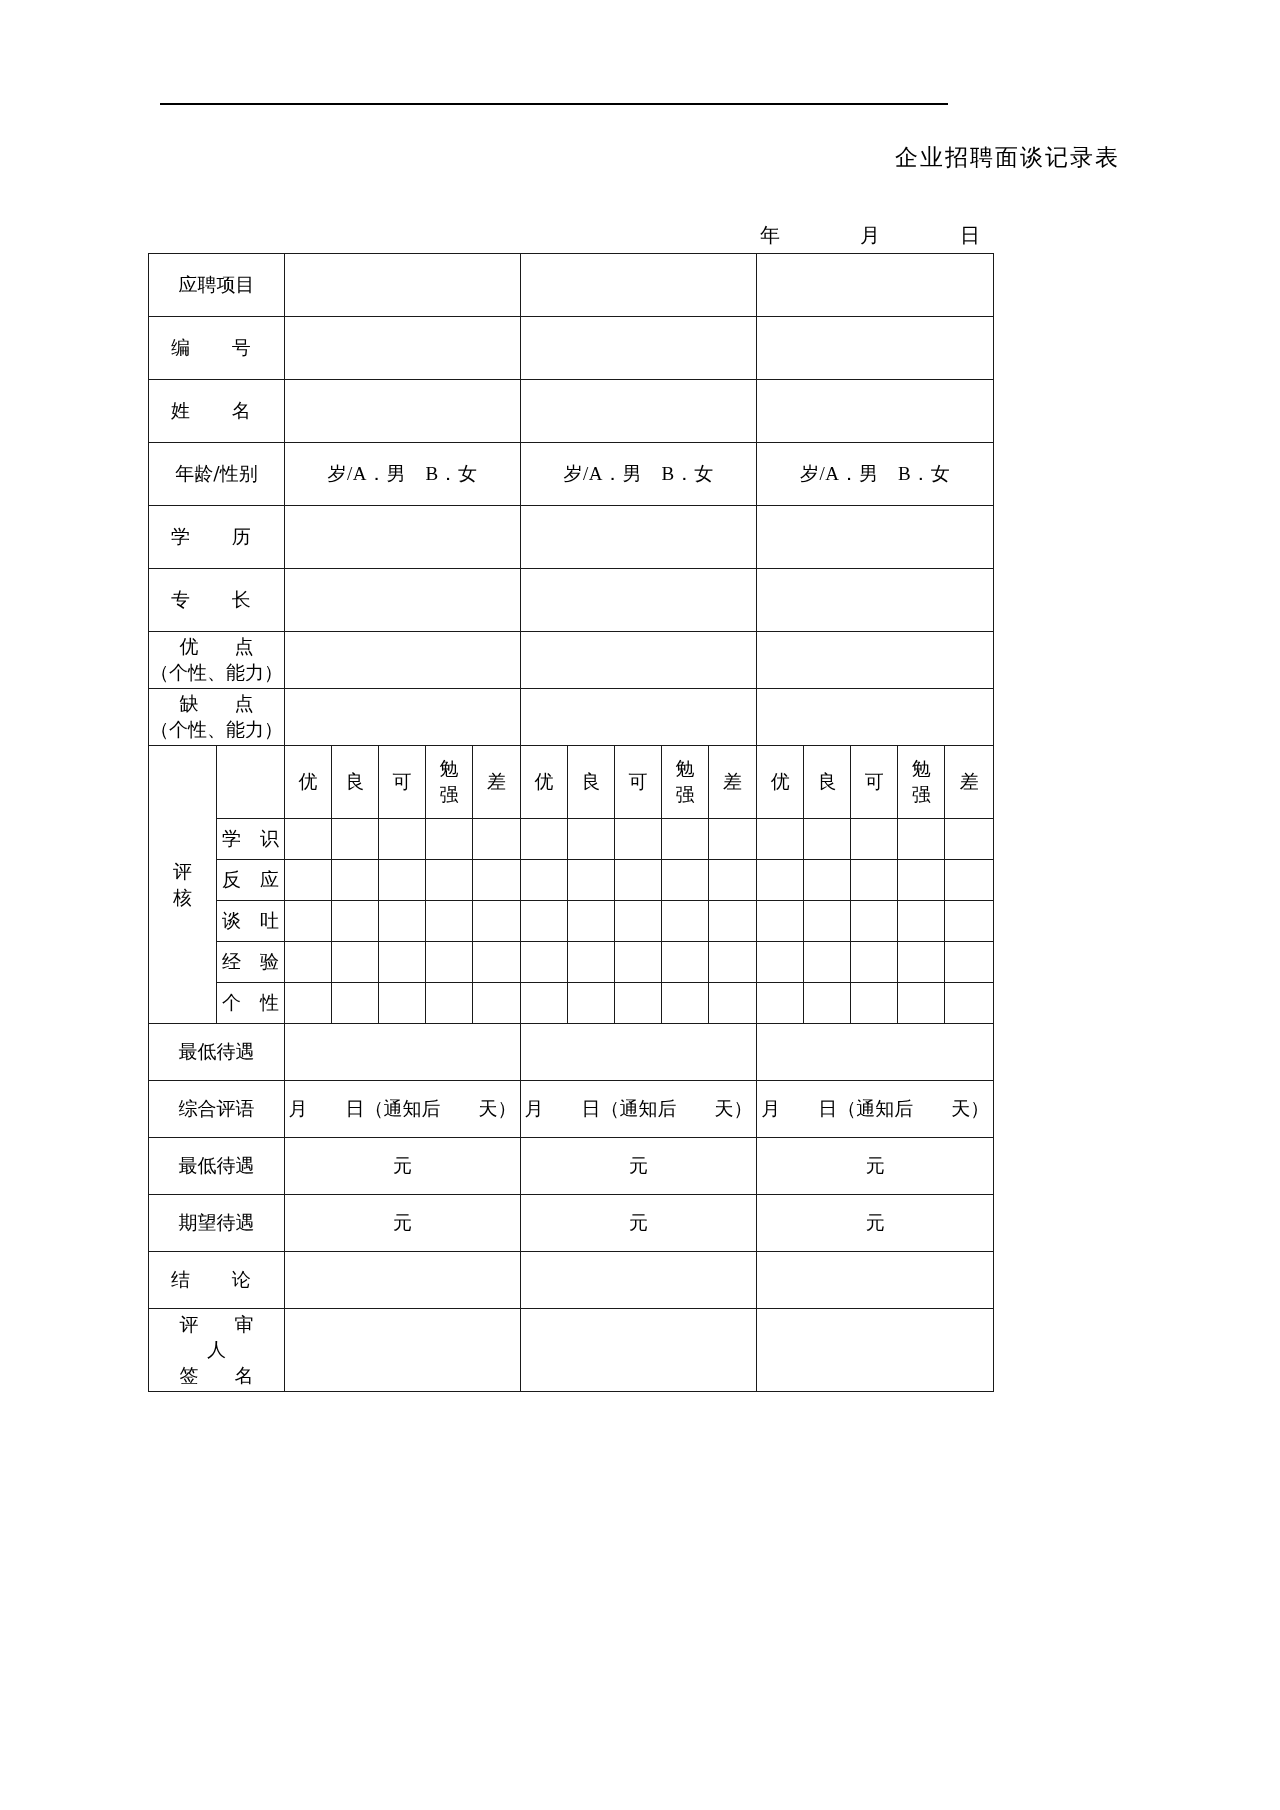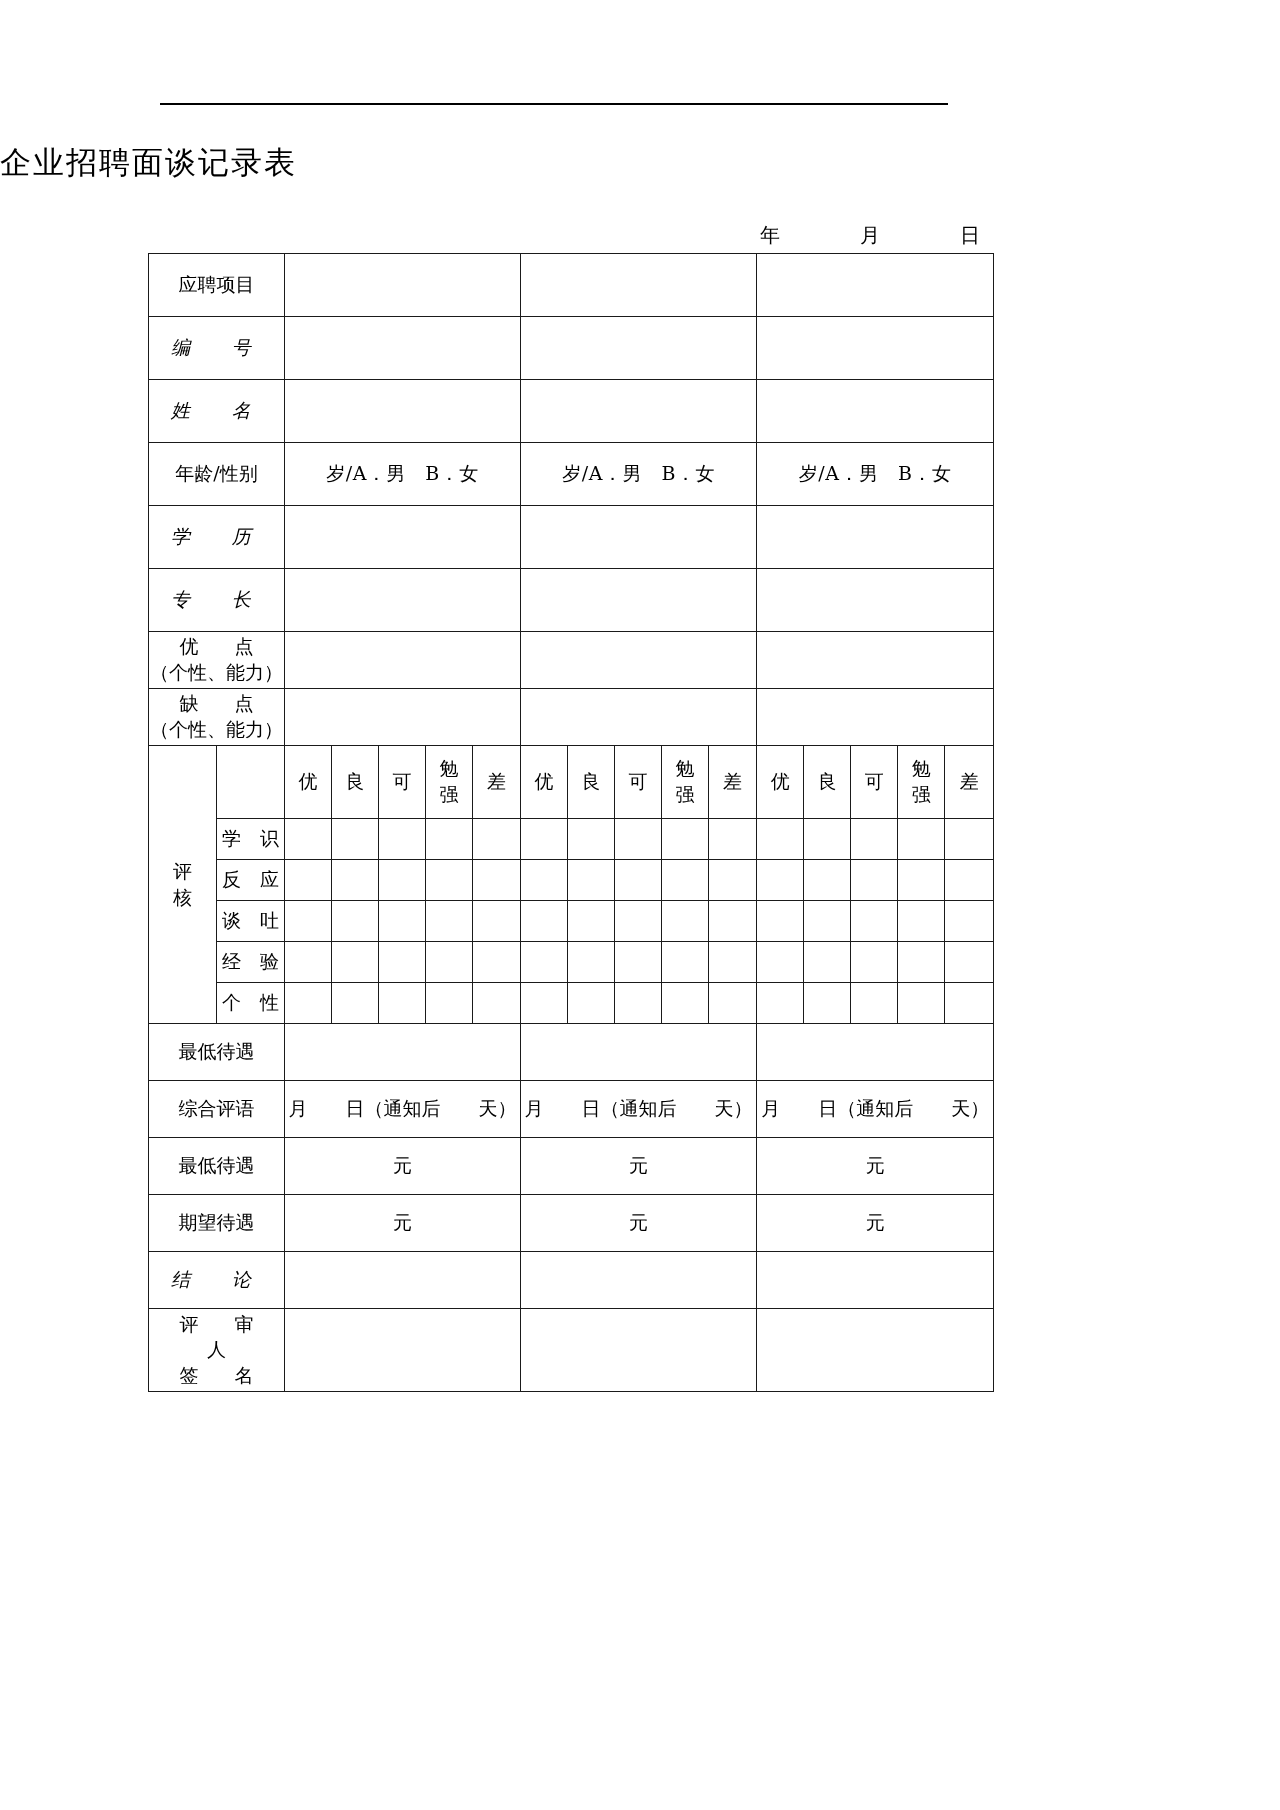--- a/index.html
+++ b/index.html
@@ -27,22 +27,22 @@
     top: 103px;
     width: 788px;
     height: 0;
     border-top: 2px solid #000;
   }
   .doc-title {
     position: absolute;
     left: 0;
     top: 142px;
     width: 1120px;
-    text-align: left;
-    font-size: 31px;
+    text-align: right;
+    font-size: 23px;
     letter-spacing: 2px;
     font-family: "DejaVu Serif", "Liberation Serif", serif;
   }
   .date-line {
     position: absolute;
     top: 222px;
     left: 760px;
     width: 220px;
     font-size: 20px;
     display: flex;
@@ -68,30 +68,30 @@
   }
   .lbl {
     width: 136px;
     font-size: 19px;
   }
   .lbl-sub {
     width: 68px;
     font-size: 19px;
   }
   .sp2 { letter-spacing: 0.45em; padding-left: 0.45em; }
-  .sp3 { letter-spacing: 0.6em; padding-left: 0.6em; font-style: italic; }
+  .sp3 { letter-spacing: 0.6em; padding-left: 0.6em; }
   .two-line { line-height: 1.25; font-size: 18px; }
   .h-tall { height: 62px; }
   .h-mid  { height: 56px; }
   .h-rate { height: 40px; margin-left: 45px; }
   .h-rhead{ height: 72px; }
   .h-sign { height: 82px; }
   .rate-cell { font-size: 19px; }
   .rate-two { font-size: 19px; line-height: 1.05; }
-  .agecell { font-size: 19px; letter-spacing: 0.5px; }
+  .agecell { font-size: 19px; letter-spacing: 0.5px; font-family: Liberation Serif, serif; }
   .money { font-size: 19px; }
   .datecell { font-size: 19px; white-space: nowrap; }
   .eval-vert {
     font-size: 19px;
     line-height: 1.2;
   }
 </style>
 </head>
 <body>
 

